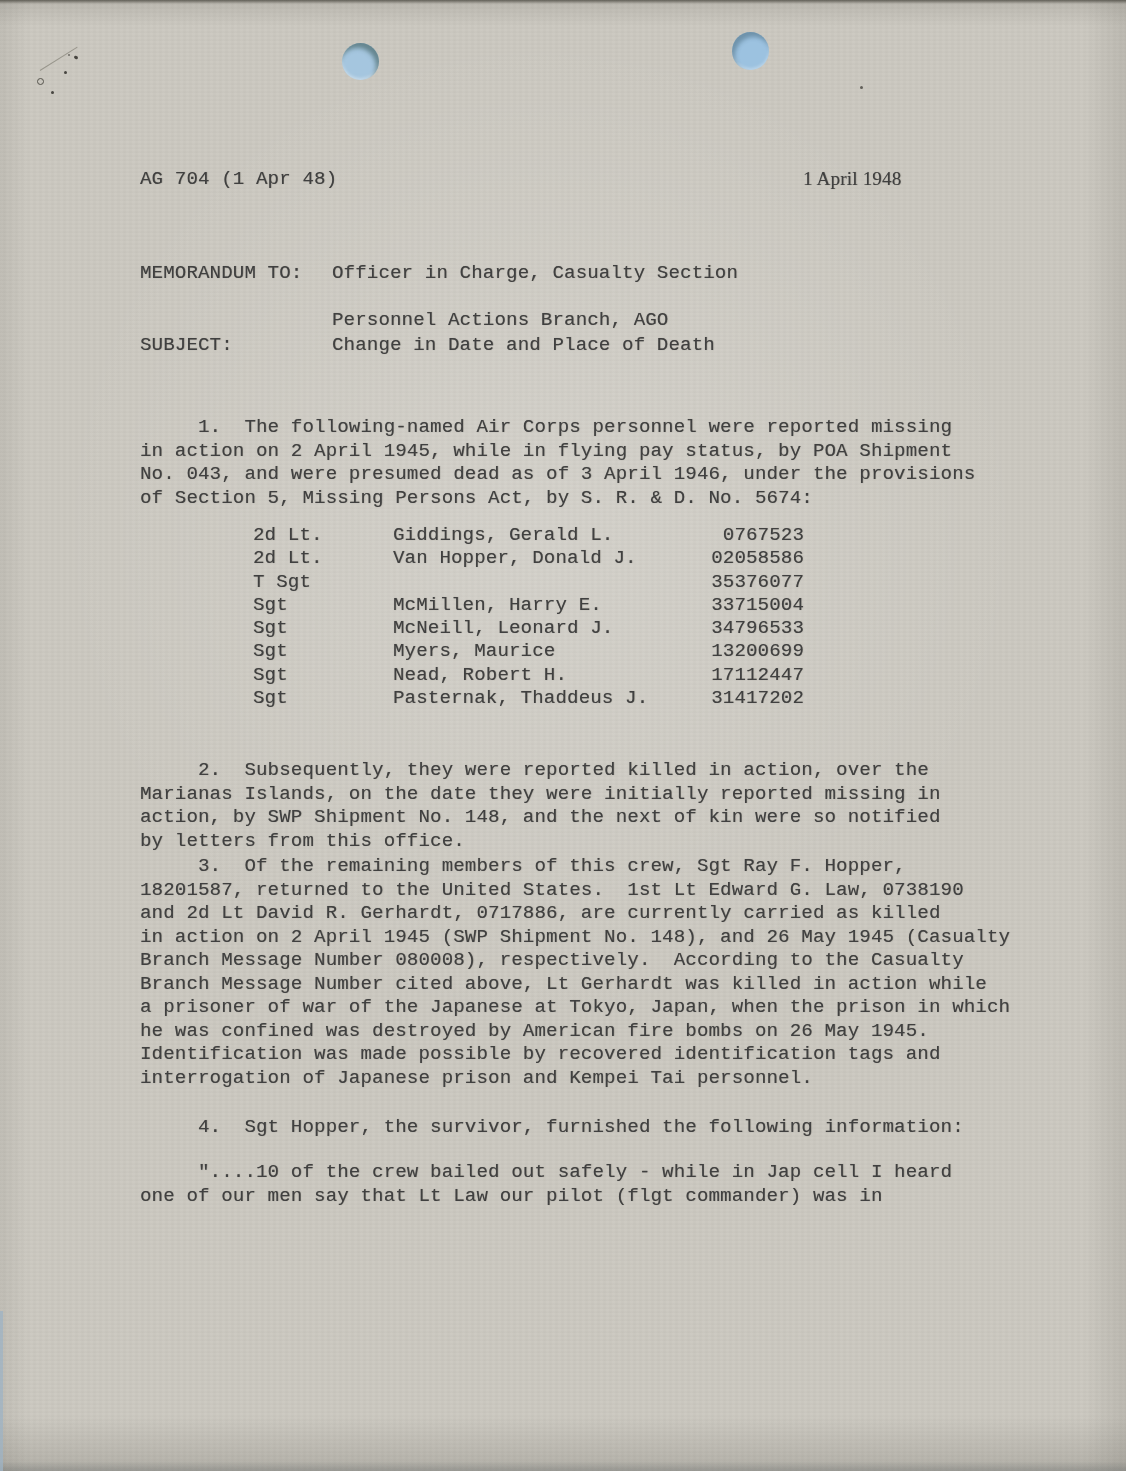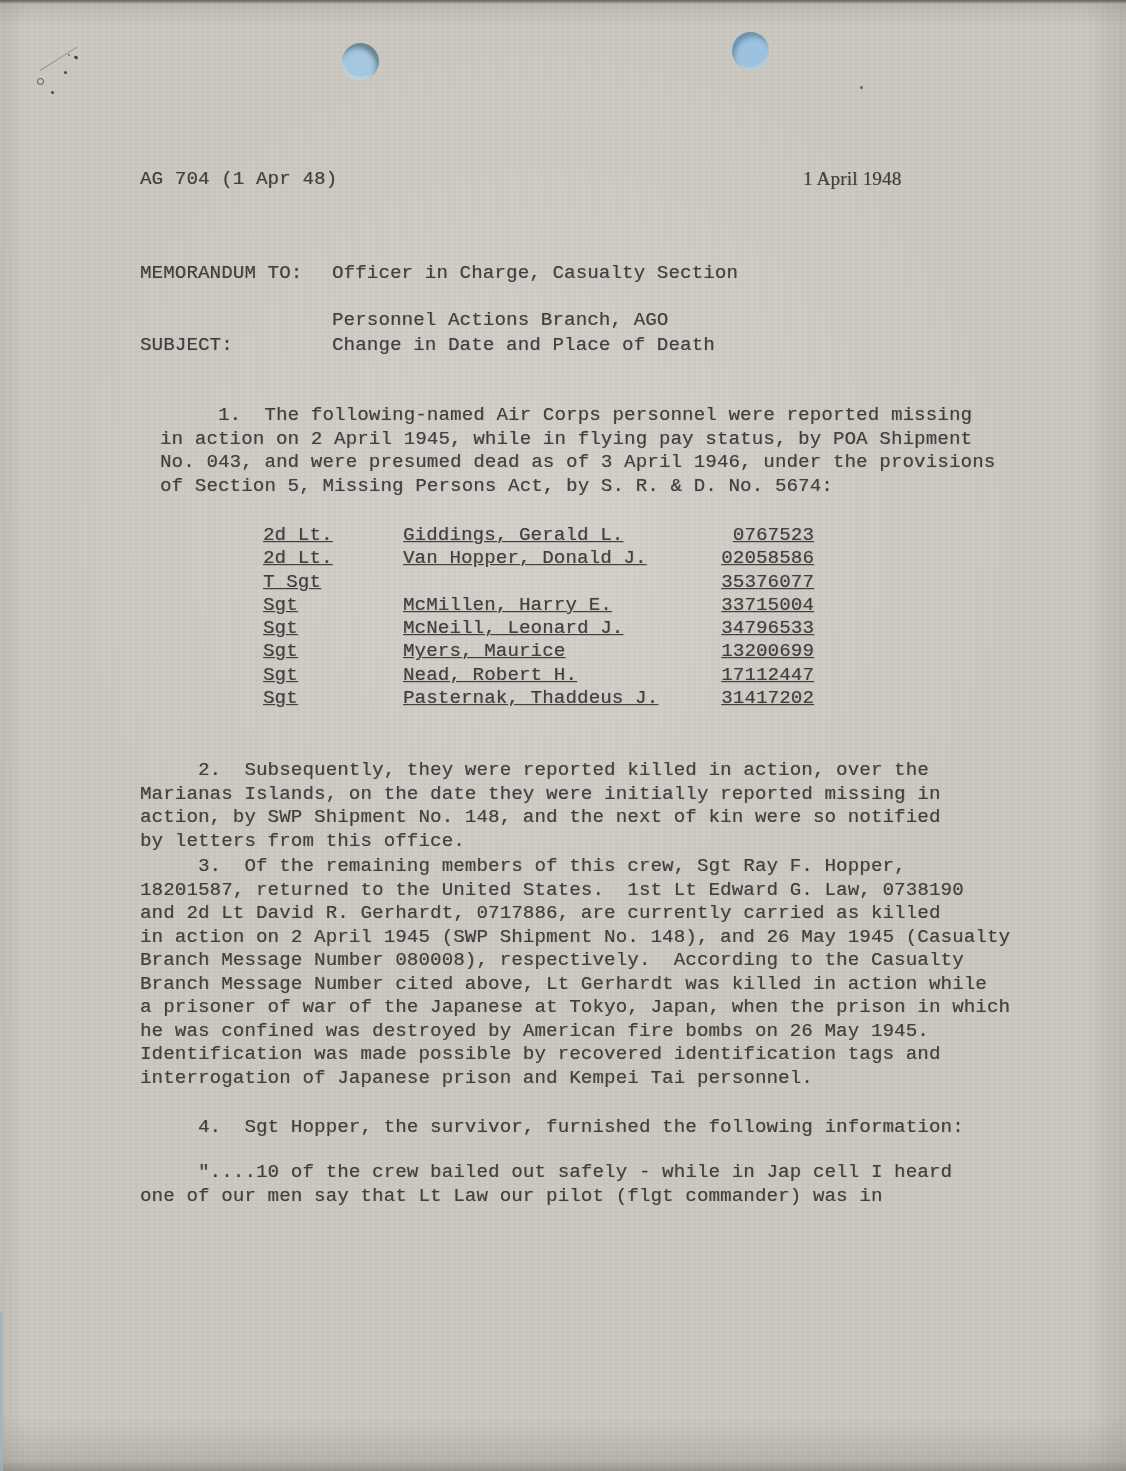--- a/index.html
+++ b/index.html
@@ -59,21 +59,21 @@
     background: rgba(140,138,128,0.8); transform: rotate(-32deg); transform-origin: left center;
   }
   .block { position: absolute; left: 140px; }
   .line { white-space: pre; line-height: 23.5px; height: 23.5px; }
   .ink { text-shadow: 0.4px 0.4px 0.7px rgba(59,57,49,0.5); }
   .header-row { position: absolute; top: 168px; left: 0; width: 1126px; }
   .header-ref  { position: absolute; left: 140px; white-space: pre; }
   .header-date { position: absolute; left: 803px; white-space: pre; font-family: Liberation Serif, serif; }
   .label-col { position: absolute; left: 140px; white-space: pre; }
   .value-col { position: absolute; left: 332px; white-space: pre; }
-  .roster { position: absolute; left: 263px; top: 524px; width: 551px; text-decoration: underline; }
+  .roster { position: absolute; left: 253px; top: 524px; width: 551px; }
   .roster-row { display: flex; line-height: 23.3px; height: 23.3px; white-space: pre; }
   .roster-grade { width: 140px; }
   .roster-name { flex: 1 1 auto; }
   .roster-serial { margin-left: auto; text-align: right; }
 </style>
 </head>
 <body>
 
 <div class="page ink">
 
@@ -104,21 +104,21 @@
     <div class="label-col" style="top:262px;text-align:right;">MEMORANDUM TO:</div>
     <div class="value-col" style="top:262px;">Officer in Charge, Casualty Section</div>
     <div class="value-col" style="top:286px;margin-top:23px;">Personnel Actions Branch, AGO</div>
   </div>
 
   <div>
     <div class="label-col" style="top:334px;">SUBJECT:</div>
     <div class="value-col" style="top:334px;">Change in Date and Place of Death</div>
   </div>
 
-  <div class="block" style="top:404px;margin-left:20px;">
+  <div class="block" style="top:416px;">
     <div class="line">     1.  The following-named Air Corps personnel were reported missing</div>
     <div class="line">in action on 2 April 1945, while in flying pay status, by POA Shipment</div>
     <div class="line">No. 043, and were presumed dead as of 3 April 1946, under the provisions</div>
     <div class="line">of Section 5, Missing Persons Act, by S. R. &amp; D. No. 5674:</div>
   </div>
 
   <div class="roster">
     <div class="roster-row">
       <span class="roster-grade">2d Lt.</span>
       <span class="roster-name">Giddings, Gerald L.</span>

